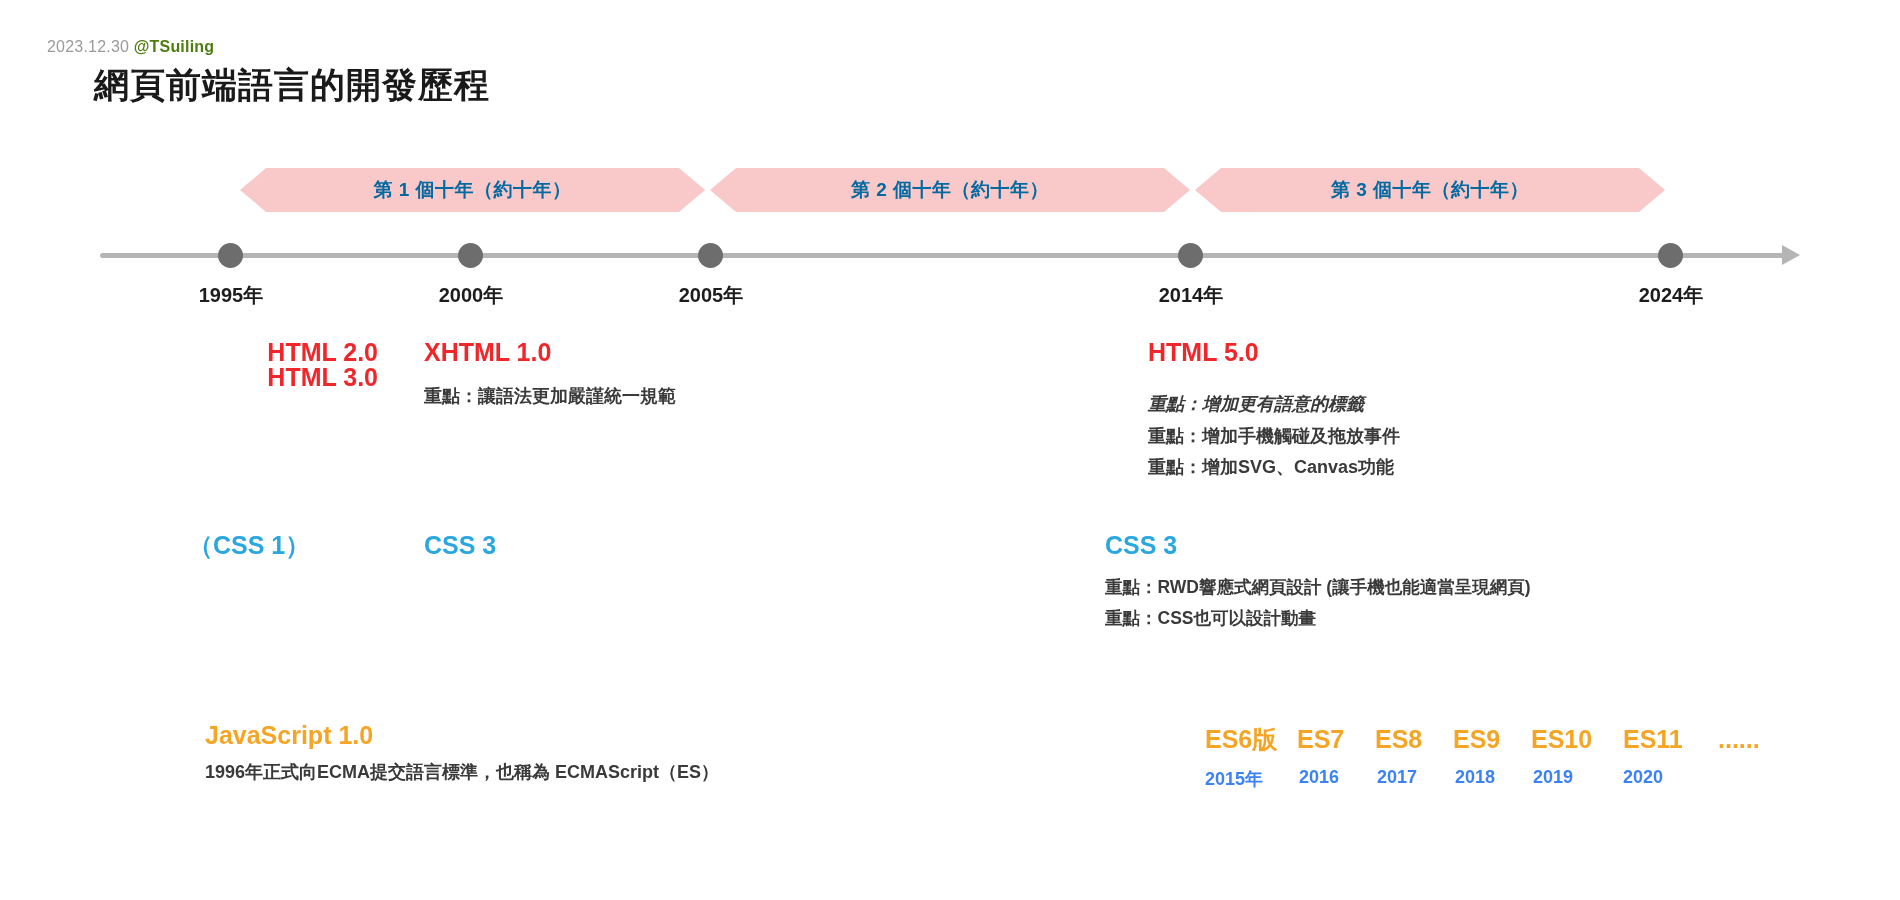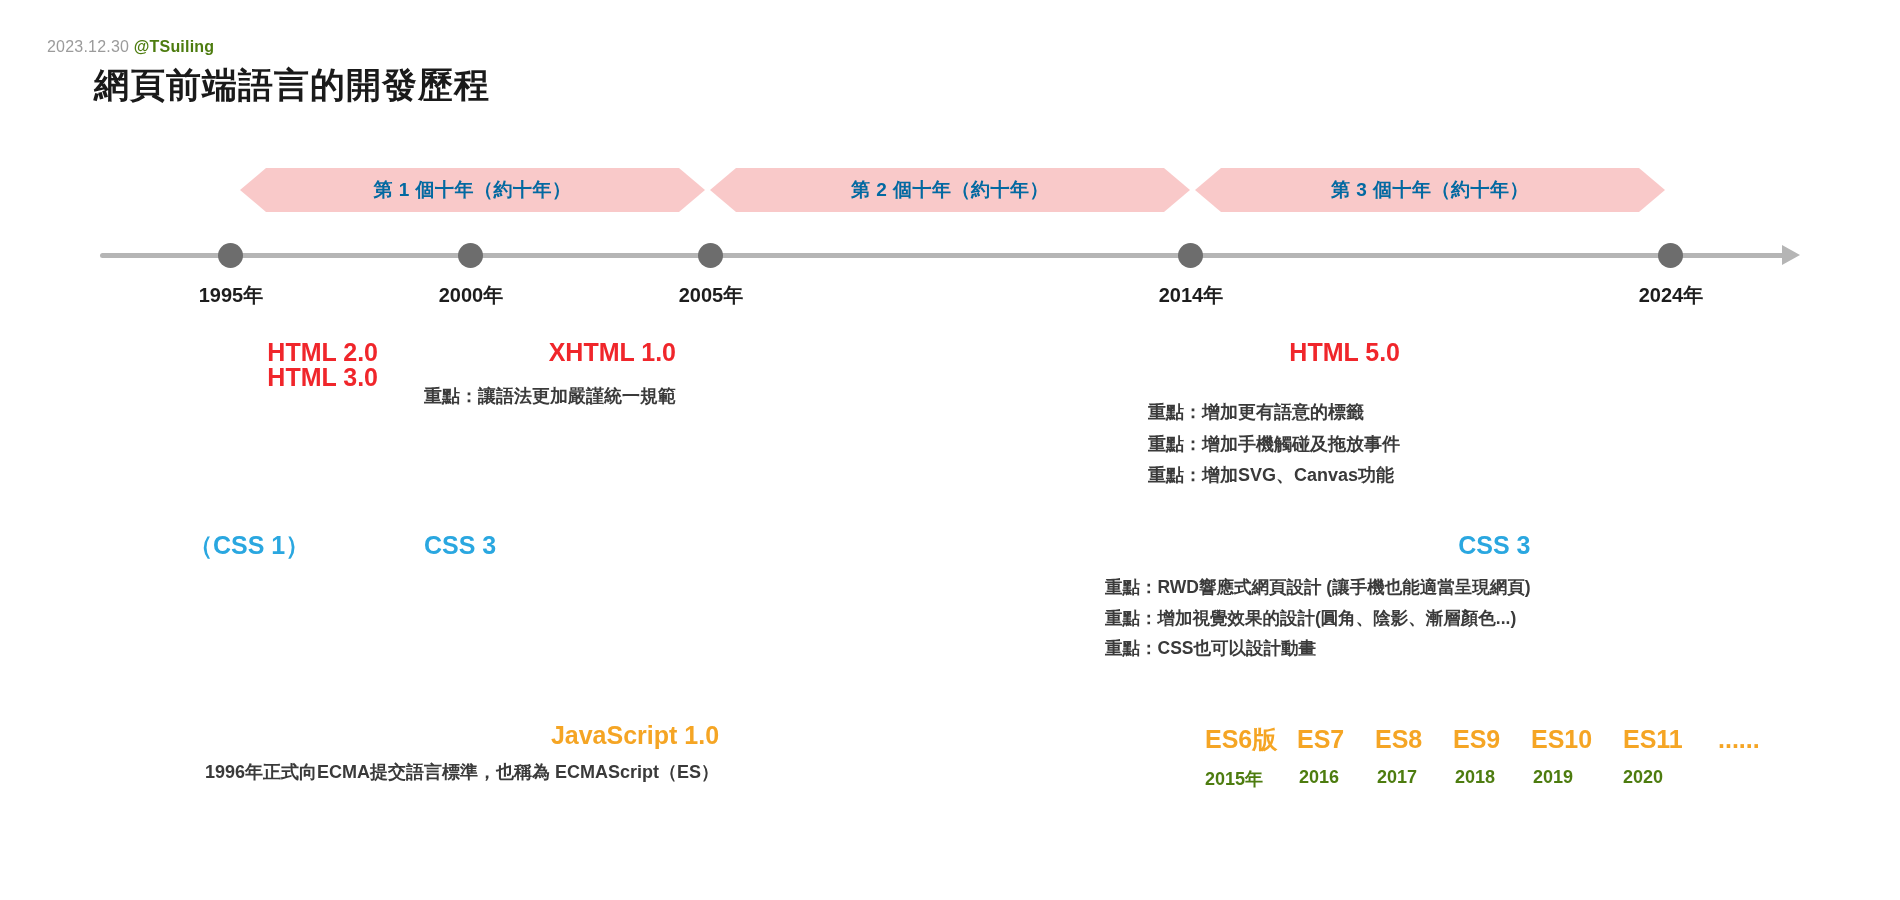--- a/index.html
+++ b/index.html
@@ -111,21 +111,20 @@
     transform: translateX(-50%);
   }
 
   
   .block { position: absolute; }
   .heading {
     font-size: 25px;
     font-weight: bold;
     white-space: nowrap;
     line-height: 1.0;
-    text-align: right;
   }
   .html-red { color: #f0262b; }
   .css-blue { color: #2aa7e0; }
   .js-orange { color: #f5a524; }
   .note {
     font-size: 18px;
     font-weight: bold;
     color: #3a3a3a;
     white-space: nowrap;
     line-height: 1.75;
@@ -147,21 +146,21 @@
     color: #f5a524;
     white-space: nowrap;
   }
   .es-years {
     display: flex;
     margin-top: 11px;
   }
   .es-year {
     font-size: 18px;
     font-weight: bold;
-    color: #4d7c0f;
+    color: #3b82f6;
     white-space: nowrap;
   }
 </style>
 </head>
 <body>
 
 <div class="canvas">
 
   <div class="meta">
     <span>2023.12.30</span>
@@ -202,37 +201,36 @@
     <div class="row heading html-red">HTML 3.0</div>
   </div>
 
   <div class="block" style="left:424px; top:340px;">
     <div class="heading html-red">XHTML 1.0</div>
     <div class="note" style="margin-top:16px;">重點：讓語法更加嚴謹統一規範</div>
   </div>
 
   <div class="block" style="left:1148px; top:340px;">
     <div class="heading html-red">HTML 5.0</div>
-    <div class="note" style="margin-top:32px;">重點：增加更有語意的標籤</div>
+    <div class="note" style="margin-top:24px;font-style:italic;">重點：增加更有語意的標籤</div>
     <div class="note">重點：增加手機觸碰及拖放事件</div>
     <div class="note">重點：增加SVG、Canvas功能</div>
   </div>
 
   <div class="block" style="left:188px; top:533px;">
     <div class="heading css-blue">（CSS 1）</div>
   </div>
 
   <div class="block" style="left:424px; top:533px;">
     <div class="heading css-blue">CSS 3</div>
   </div>
 
   <div class="block" style="left:1105px; top:533px;">
     <div class="heading css-blue">CSS 3</div>
     <div class="note small" style="margin-top:14px;">重點：RWD響應式網頁設計 (讓手機也能適當呈現網頁)</div>
-    <div class="note small">重點：增加視覺效果的設計(圓角、陰影、漸層顏色...)</div>
     <div class="note small">重點：CSS也可以設計動畫</div>
   </div>
 
   <div class="block" style="left:205px; top:723px;">
     <div class="heading js-orange">JavaScript 1.0</div>
     <div class="note" style="margin-top:9px;">1996年正式向ECMA提交語言標準，也稱為 ECMAScript（ES）</div>
   </div>
 
   <div class="block" style="left:1205px; top:723px;">
     <div class="es-row">

